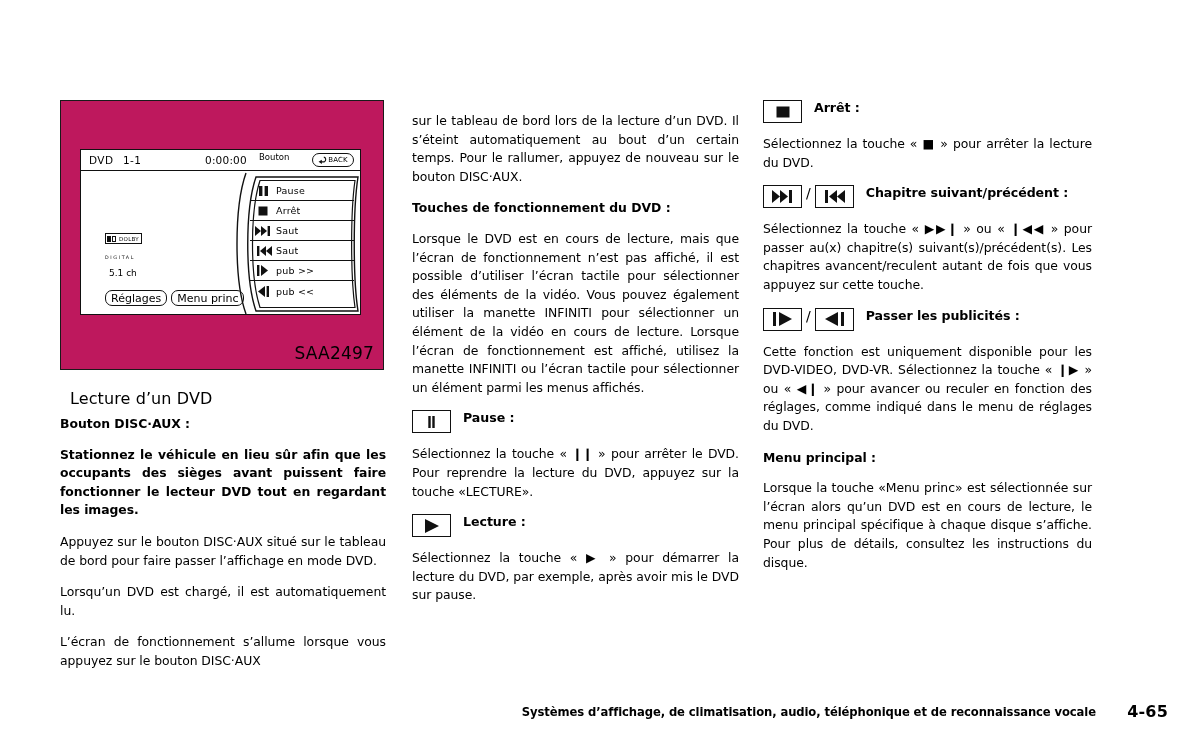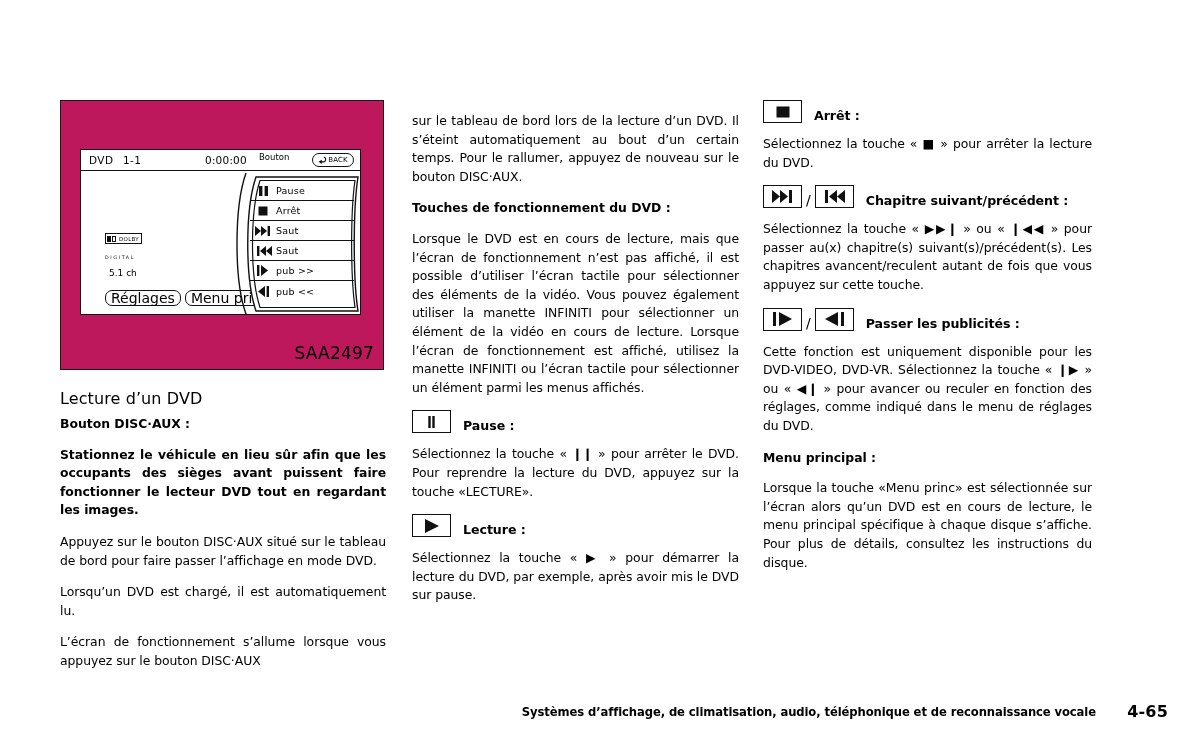--- a/index.html
+++ b/index.html
@@ -131,21 +131,21 @@
     bottom: 8px;
     display: flex;
     gap: 4px;
   }
   .screen-btn {
     border: 1.2px solid #111;
     border-radius: 7px;
     padding: 0 5px;
     height: 14px;
     display: flex; align-items: center;
-    font-size: 14px;
+    font-size: 11px;
     background: #fff;
   }
 
   
   .menu-panel {
     position: absolute;
     right: 0px;
     top: 21px;
     width: 136px;
     height: 145px;
@@ -182,21 +182,21 @@
     right: 9px;
     bottom: 6px;
     font-size: 17px;
     letter-spacing: .2px;
   }
 
   
   h1.section-title {
     font-size: 16px;
     font-weight: 400;
-    margin: 19px 0 7px 0;
+    margin: 19px 0 7px 10px;
     letter-spacing: .1px;
   }
   p.para {
     font-size: 12.4px;
     line-height: 18.6px;
     margin: 12px 0 13px 0;
     text-align: justify;
     text-justify: inter-word;
     letter-spacing: -0.05px;
   }
@@ -205,21 +205,21 @@
   }
   .bold-head {
     font-size: 12.4px;
     line-height: 18.6px;
     margin: 0 0 1px 0;
   }
 
   
   .icon-head {
     display: flex;
-    align-items: flex-end;
+    align-items: flex-start;
     margin: 10px 0 6px 0;
     gap: 3px;
   }
   .icon-head.first { margin-top: 0; }
   .icon-box {
     border: 1.6px solid #111;
     box-sizing: border-box;
     height: 23px;
     min-width: 39px;
     display: flex;

